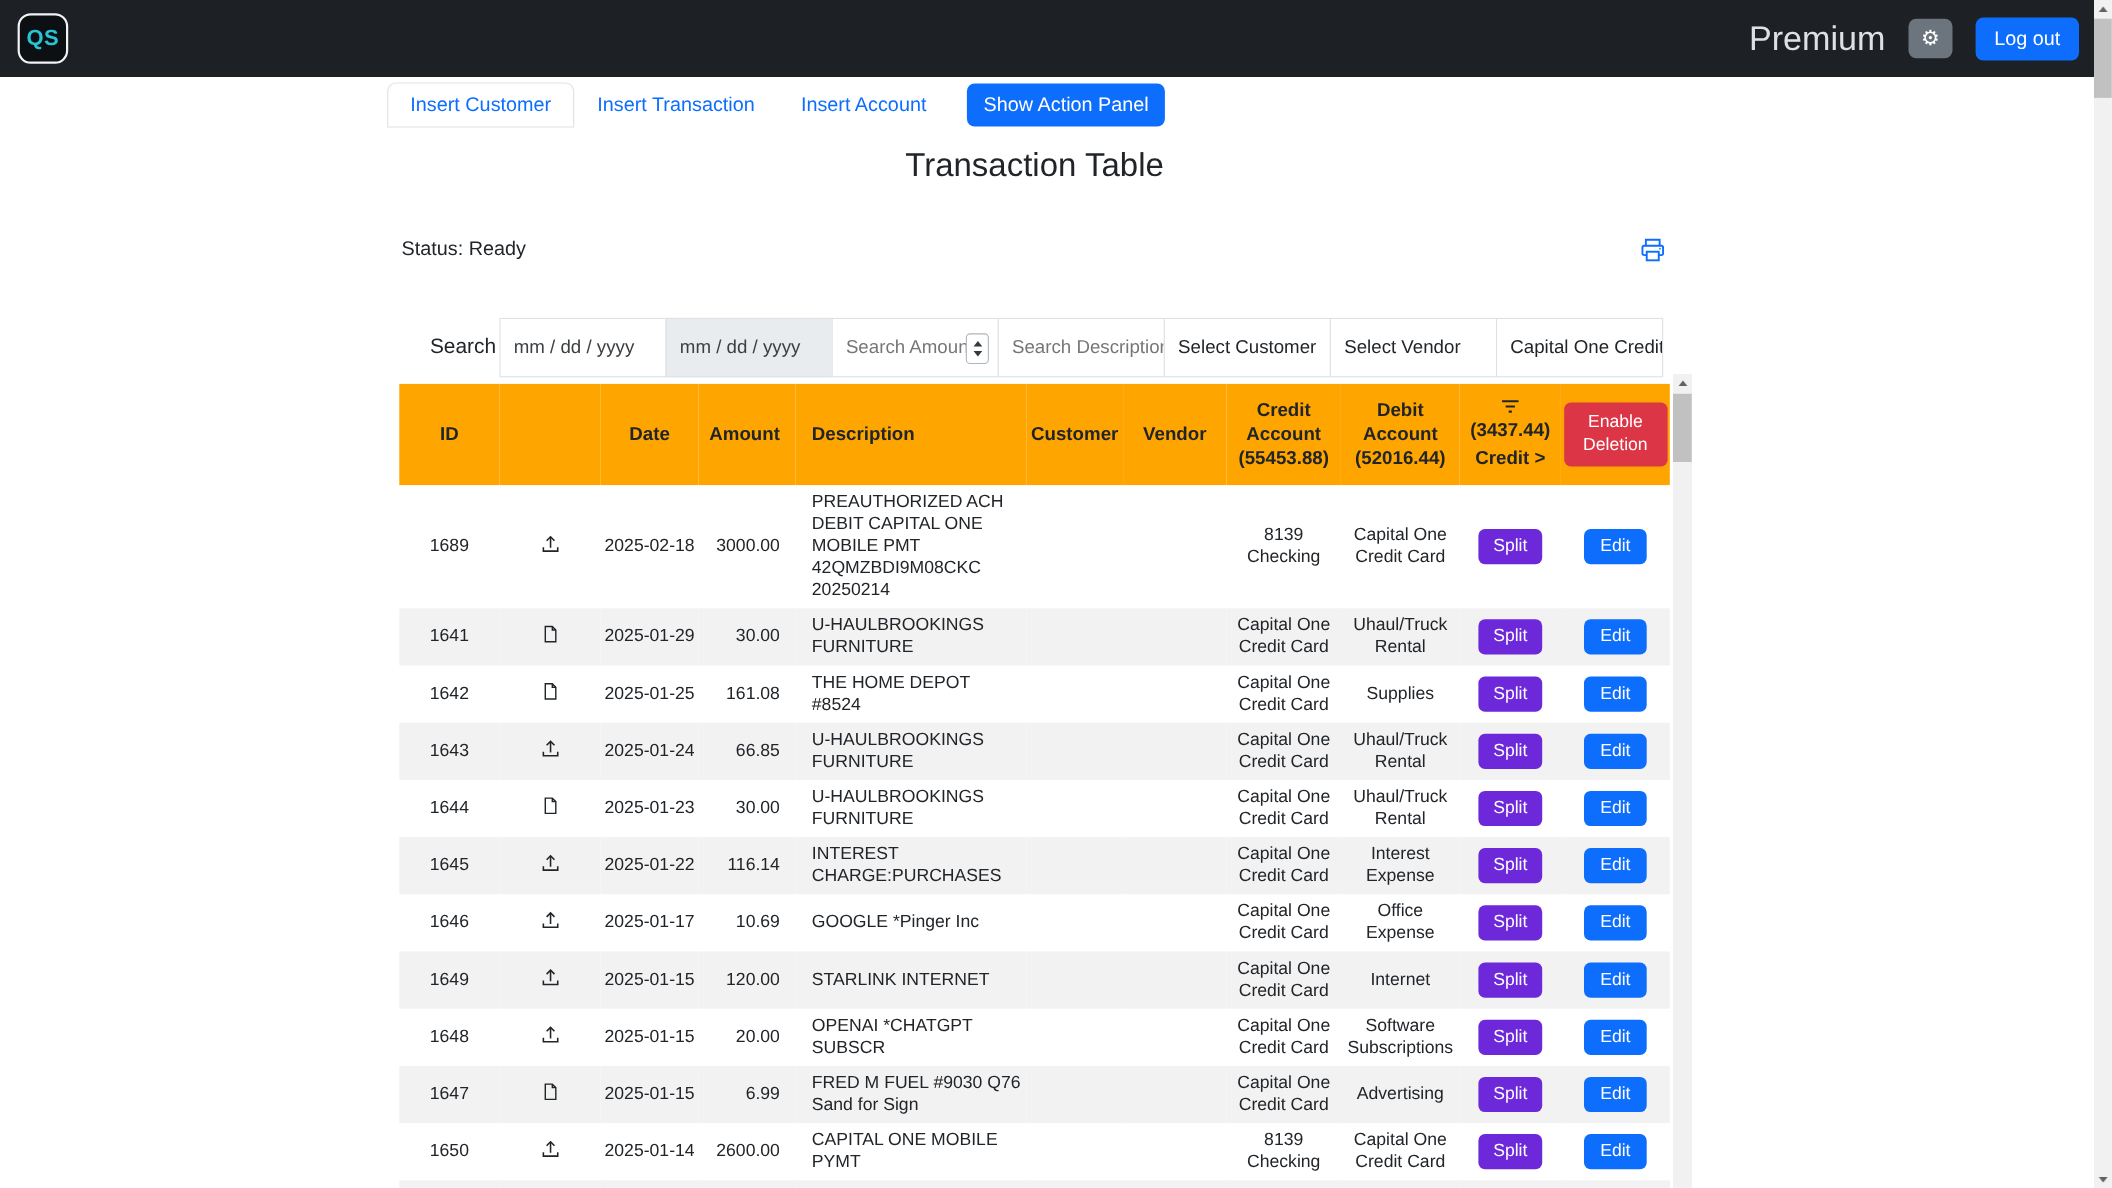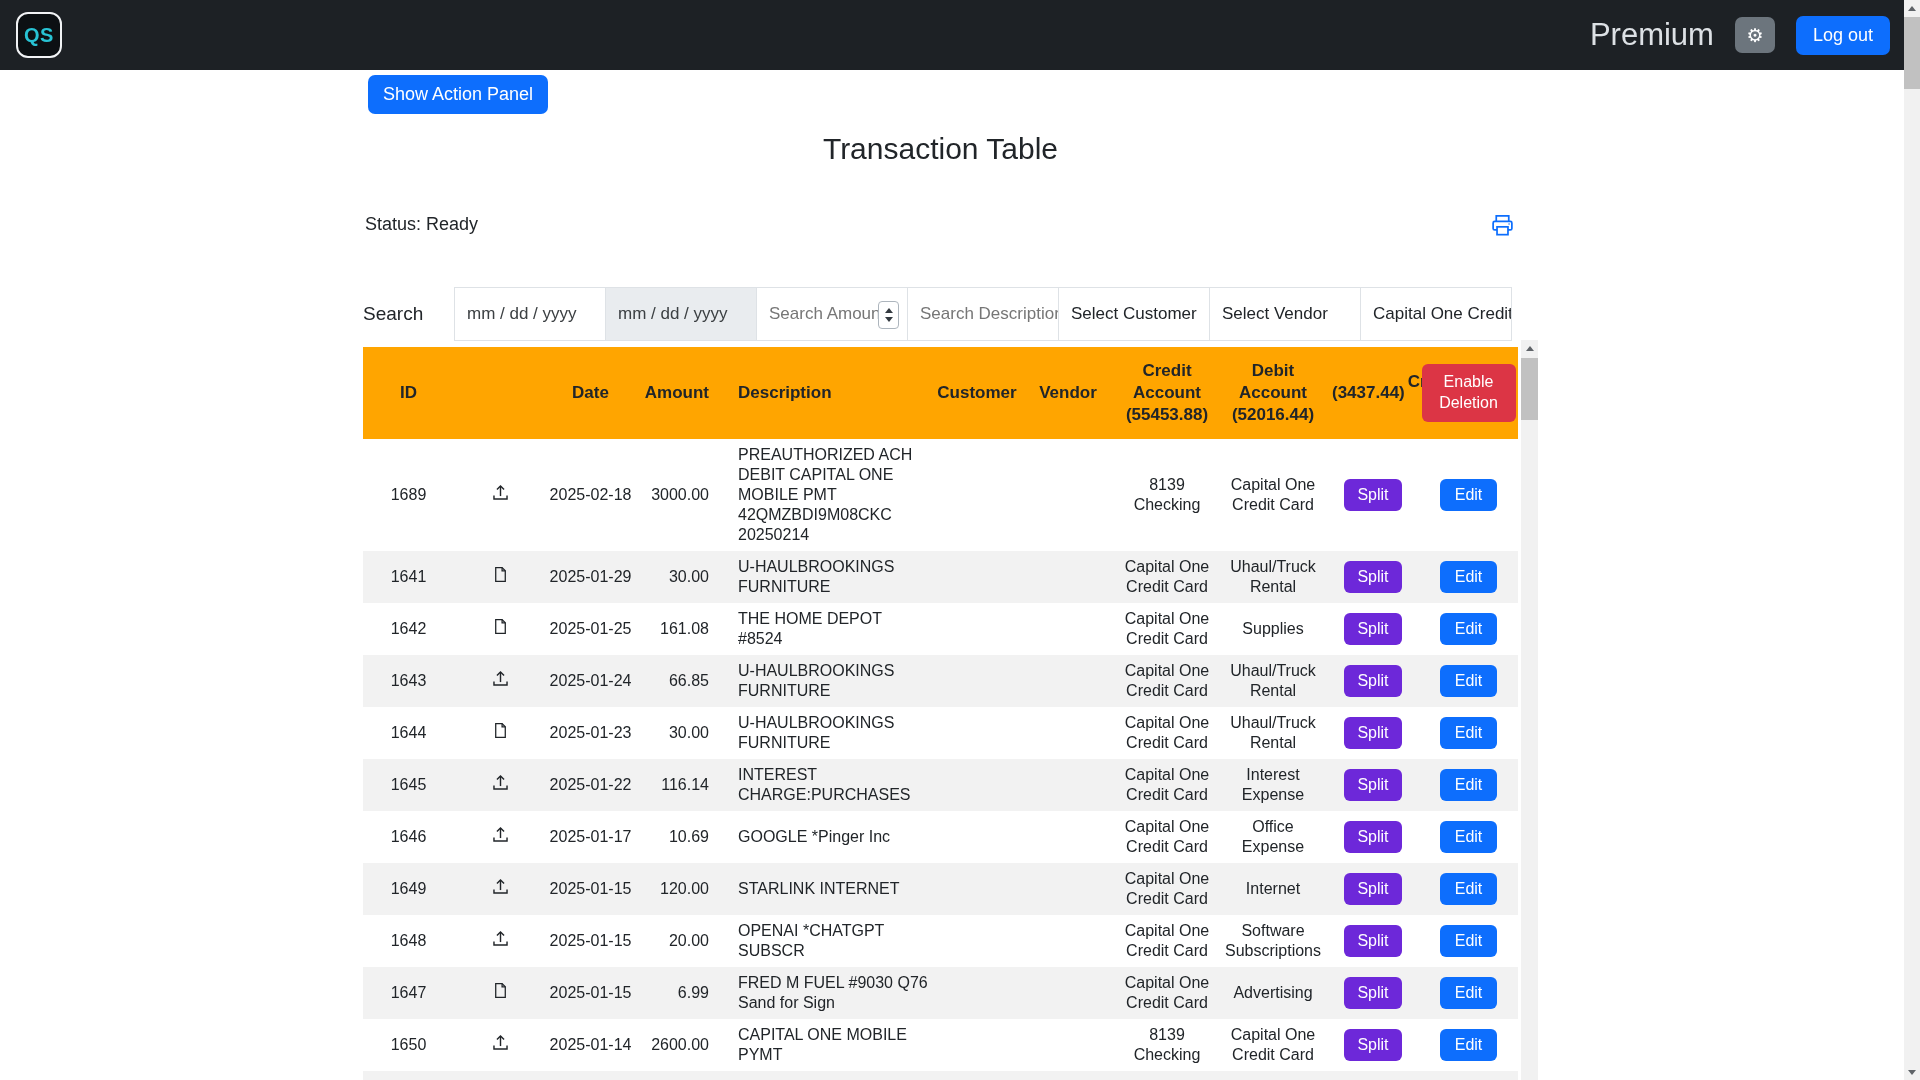--- a/index.html
+++ b/index.html
@@ -34,21 +34,21 @@
     font-size: 18px; padding: 9px 15px; cursor: pointer; font-family: inherit; }
 
   .title { text-align: center; font-size: 30px; font-weight: 500; margin-top: 18px; width: 1155px; }
 
   .status-row { margin-top: 46px; width: 1155px; display: flex; justify-content: space-between; align-items: center;
     font-size: 18px; padding: 0 2px; }
   .print-button { cursor: pointer; display: inline-flex; }
 
   
   .search-row { margin-top: 50px; display: flex; align-items: stretch; height: 54px; }
-  .search-label { align-self: center; width: 92px; padding-right: 32px; text-align: right; font-size: 19px; color: #212529; }
+  .search-label { align-self: center; width: 92px; padding-right: 4px; text-align: right; font-size: 19px; color: #212529; }
   .search-cell { width: 152px; border: 1px solid #dee2e6; margin-left: -1px; display: flex; align-items: center;
     padding: 0 12px; font-size: 17px; background: #fff; position: relative; cursor: text; overflow: hidden; white-space: nowrap; gap: 28px; }
   .cell-gray { background: #e9ecef; }
   .muted { color: #767676; }
   .dateval { color: #3c4043; }
   .selval { color: #212529; }
   .cal-icon { margin-left: auto; display: inline-flex; }
   .spinner { position: absolute; right: 8px; top: 13px; width: 21px; height: 28px; border: 1px solid #adb5bd;
     border-radius: 4px; display: flex; flex-direction: column; align-items: center; justify-content: center; gap: 4px; background: #fff; }
   .spin-up { width: 0; height: 0; border-left: 4px solid transparent; border-right: 4px solid transparent; border-bottom: 5px solid #343a40; }
@@ -56,21 +56,21 @@
 
   
   .txn-table { border-collapse: collapse; table-layout: fixed; width: 1155px; margin-top: 6px; }
   .txn-table thead th { background: #ffa500; height: 92px; font-size: 17px; font-weight: 700; color: #212529;
     vertical-align: middle; text-align: center; padding: 0 2px; line-height: 1.3; }
   .txn-table tbody td { height: 52px; vertical-align: middle; text-align: center; font-size: 16px;
     line-height: 1.25; padding: 6px 2px; color: #212529; }
   .txn-table tbody tr:nth-child(even) { background: #f2f2f2; }
   .c-desc { text-align: left !important; padding-left: 15px !important; padding-right: 5px !important; }
   .c-amount { text-align: right !important; padding-right: 14px !important; }
-  .filter-stack { display: flex; flex-direction: row; align-items: center; gap: 3px; }
+  .filter-stack { display: flex; flex-direction: column; align-items: center; gap: 3px; }
   .filter-link { cursor: pointer; }
 
   .btn { border: none; border-radius: 6px; color: #fff; font-size: 16px; cursor: pointer; font-family: inherit; }
   .btn-split { background: #6d28d9; padding: 7px 13px; }
   .btn-edit { background: #0d6efd; padding: 7px 15px; }
   .btn-delete { background: #dc3545; padding: 8px 11px; line-height: 1.3; font-size: 16px; border-radius: 6px;
     border: none; color: #fff; cursor: pointer; font-family: inherit; width: 94px; }
 
   
   .page-scrollbar { position: fixed; top: 0; right: 0; width: 16px; height: 1080px; background: #f1f1f1; z-index: 60; }
@@ -96,20 +96,25 @@
     <button class="gear-btn">
       <span>⚙</span>
     </button>
     <button class="logout-btn">Log out</button>
   </div>
 </nav>
 
 <div class="content">
 
   <div class="tabs-row">
+    <span id="tabs-list" style="display:flex;align-items:center;">
+        <span class="tab active">Insert Customer</span>
+        <span class="tab">Insert Transaction</span>
+        <span class="tab">Insert Account</span>
+      </span>
     <button class="action-panel-btn">Show Action Panel</button>
   </div>
 
   <h1 class="title">Transaction Table</h1>
 
   <div class="status-row">
     <span>Status: Ready</span>
     <span class="print-button">
       <svg width="27" height="25" viewBox="0 0 16 16" fill="none" stroke="#0d6efd" stroke-width="1.1">
         <path d="M4 6 V2.5 h8 V6"></path>

